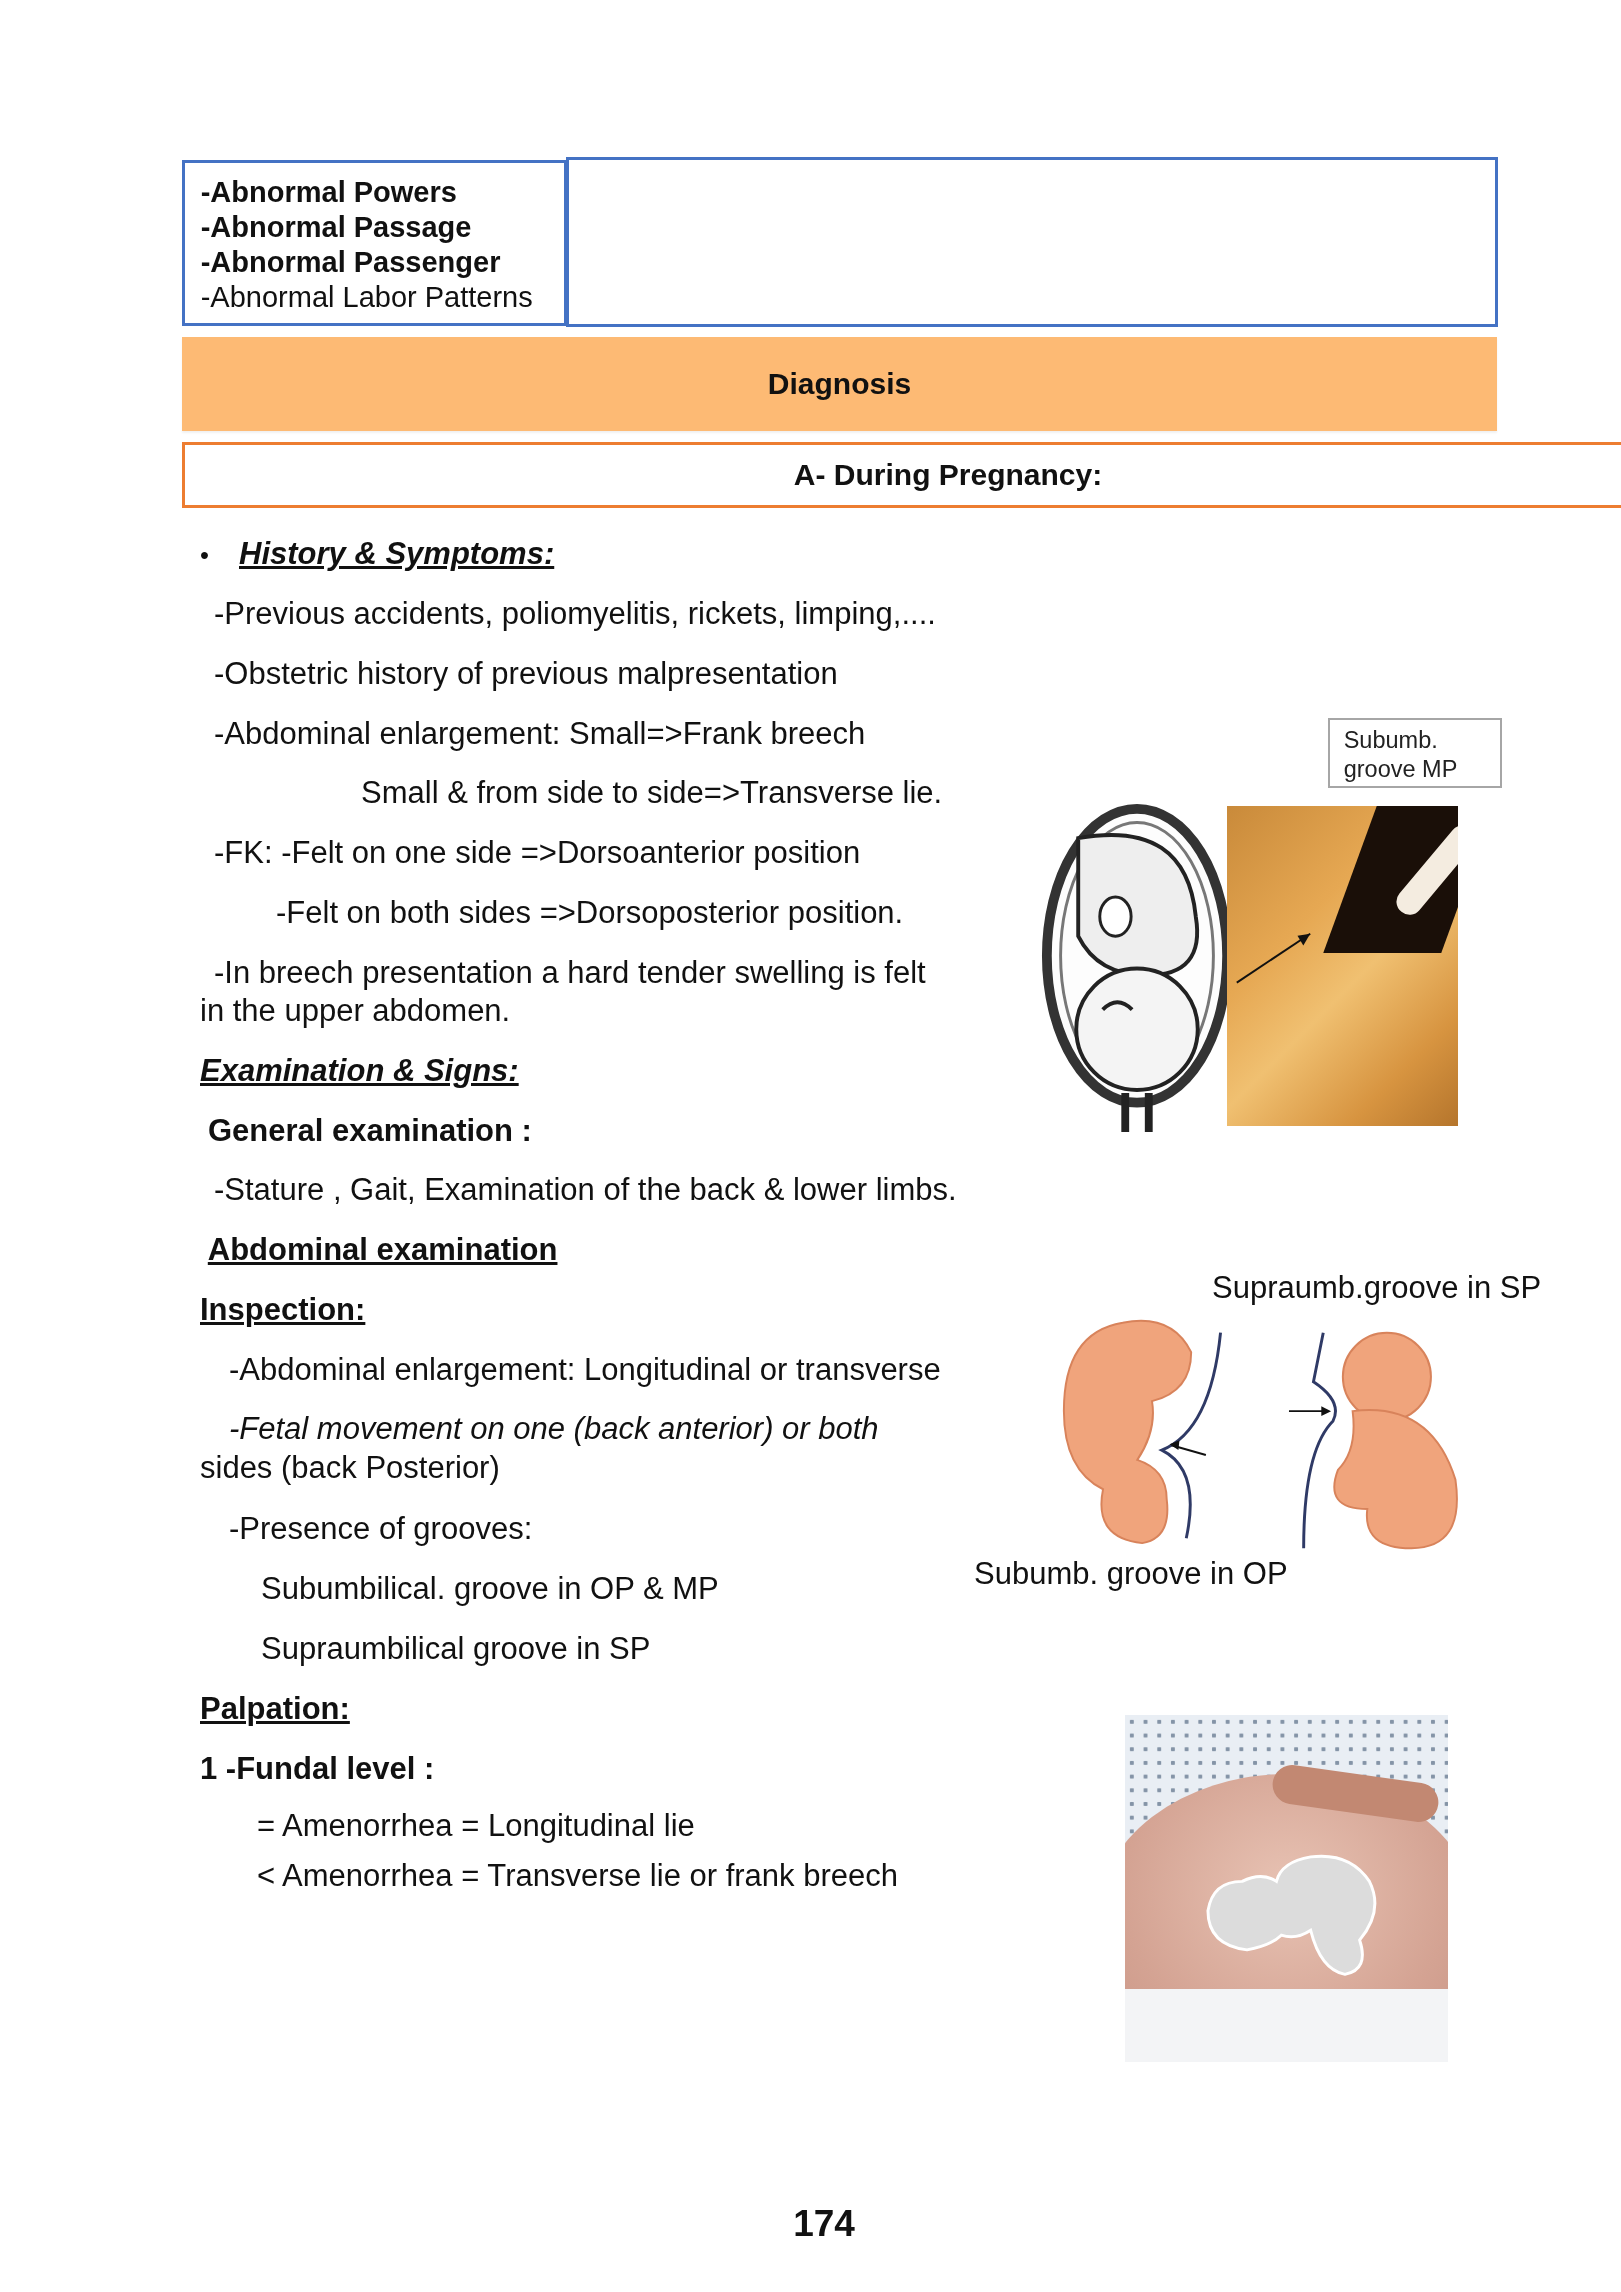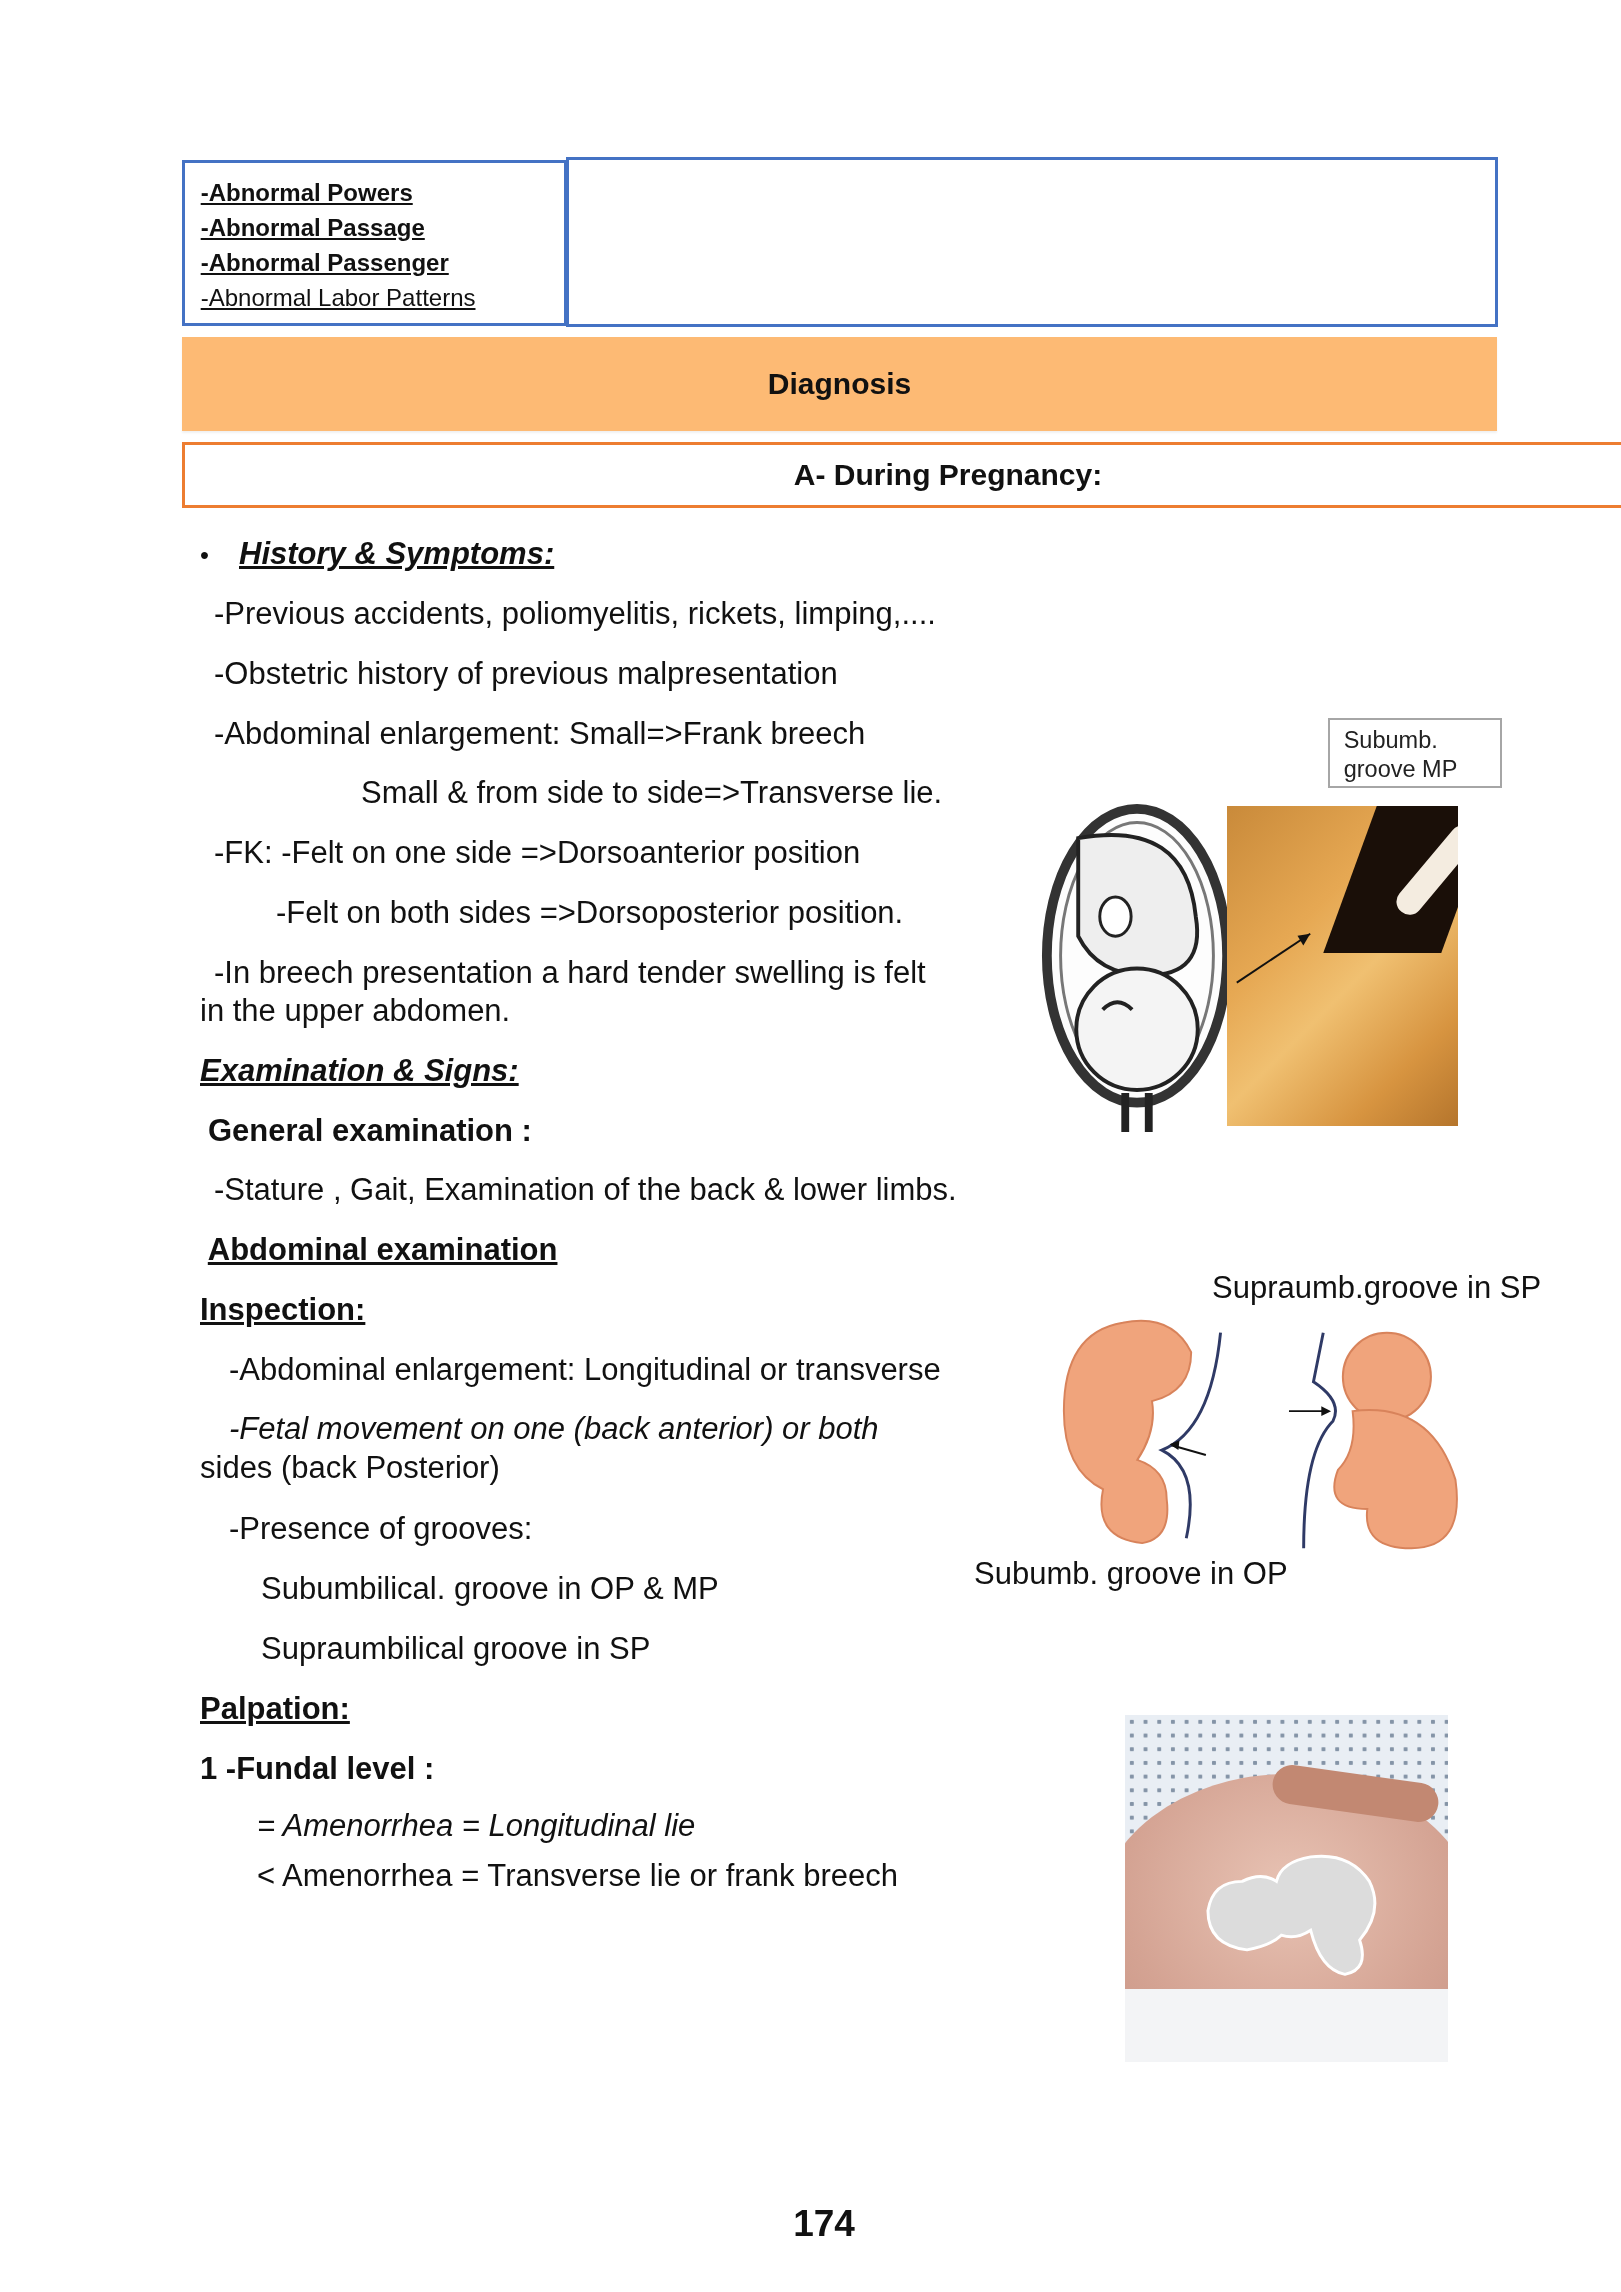--- a/index.html
+++ b/index.html
@@ -5,21 +5,21 @@
   * { box-sizing: border-box; margin: 0; padding: 0; }
   html, body { width: 1621px; height: 2293px; background: #ffffff; overflow: hidden; }
   body { position: relative; font-family: "Liberation Sans", "DejaVu Sans", sans-serif; color: #111; }
 
   .abs { position: absolute; }
 
   
   .hdr-left {
     left: 182px; top: 160px; width: 385px; height: 166px;
     border: 3.9px solid #4472c4; padding: 11.8px 15.7px;
-    font-size: 24px; line-height: 35px; color: #111; text-decoration: underline;
+    font-size: 29px; line-height: 35px; color: #111;
   }
   .hdr-left .b { font-weight: bold; }
   .hdr-right {
     left: 566px; top: 157px; width: 932px; height: 170px;
     border: 3.9px solid #4472c4;
   }
   .hdr-right .row {
     height: 50%; display: flex; align-items: center; justify-content: center;
     color: #1f5c99; font-weight: bold; font-size: 31px;
   }
@@ -85,21 +85,21 @@
 <div class="txt b-u" style="left:200px; top:1230px; padding-left:7.8px;">Abdominal examination</div>
 <div class="txt b-u" style="left:200px; top:1290px;">Inspection:</div>
 <div class="txt" style="left:229px; top:1350px;">-Abdominal enlargement: Longitudinal or  transverse</div>
 <div class="txt" style="left:229px; top:1409px;font-style:italic;">-Fetal movement on one (back anterior) or both</div>
 <div class="txt" style="left:200px; top:1448px;">sides (back Posterior)</div>
 <div class="txt" style="left:229px; top:1509px;">-Presence of  grooves:</div>
 <div class="txt" style="left:261px; top:1569px;">Subumbilical. groove in OP &amp; MP</div>
 <div class="txt" style="left:261px; top:1629px;">Supraumbilical groove in SP</div>
 <div class="txt b-u" style="left:200px; top:1689px;">Palpation:</div>
 <div class="txt b" style="left:200px; top:1749px;">1  -Fundal level :</div>
-<div class="txt" style="left:257px; top:1806px;font-style:italic;">= Amenorrhea = Longitudinal lie</div>
+<div class="txt" style="left:257px; top:1806px;">= Amenorrhea = Longitudinal lie</div>
 <div class="txt" style="left:257px; top:1856px;">&lt; Amenorrhea = Transverse lie or frank breech</div>
 
 <div class="img-label" style="left:1328px; top:718px; width:174px; height:70px;">
   <div>Subumb.</div>
   <div>groove MP</div>
 </div>
 <svg class="abs" style="left:1039px; top:799px;" width="196" height="338" viewBox="0 0 200 345">
   <ellipse cx="100" cy="160" rx="92" ry="150" fill="#fdfdfd" stroke="#333" stroke-width="10"></ellipse>
   <ellipse cx="100" cy="160" rx="78" ry="136" fill="none" stroke="#777" stroke-width="3"></ellipse>
   <path d="M40 40 Q150 20 160 120 Q170 180 110 180 Q60 180 40 140 Z" fill="#eee" stroke="#222" stroke-width="4"></path>

